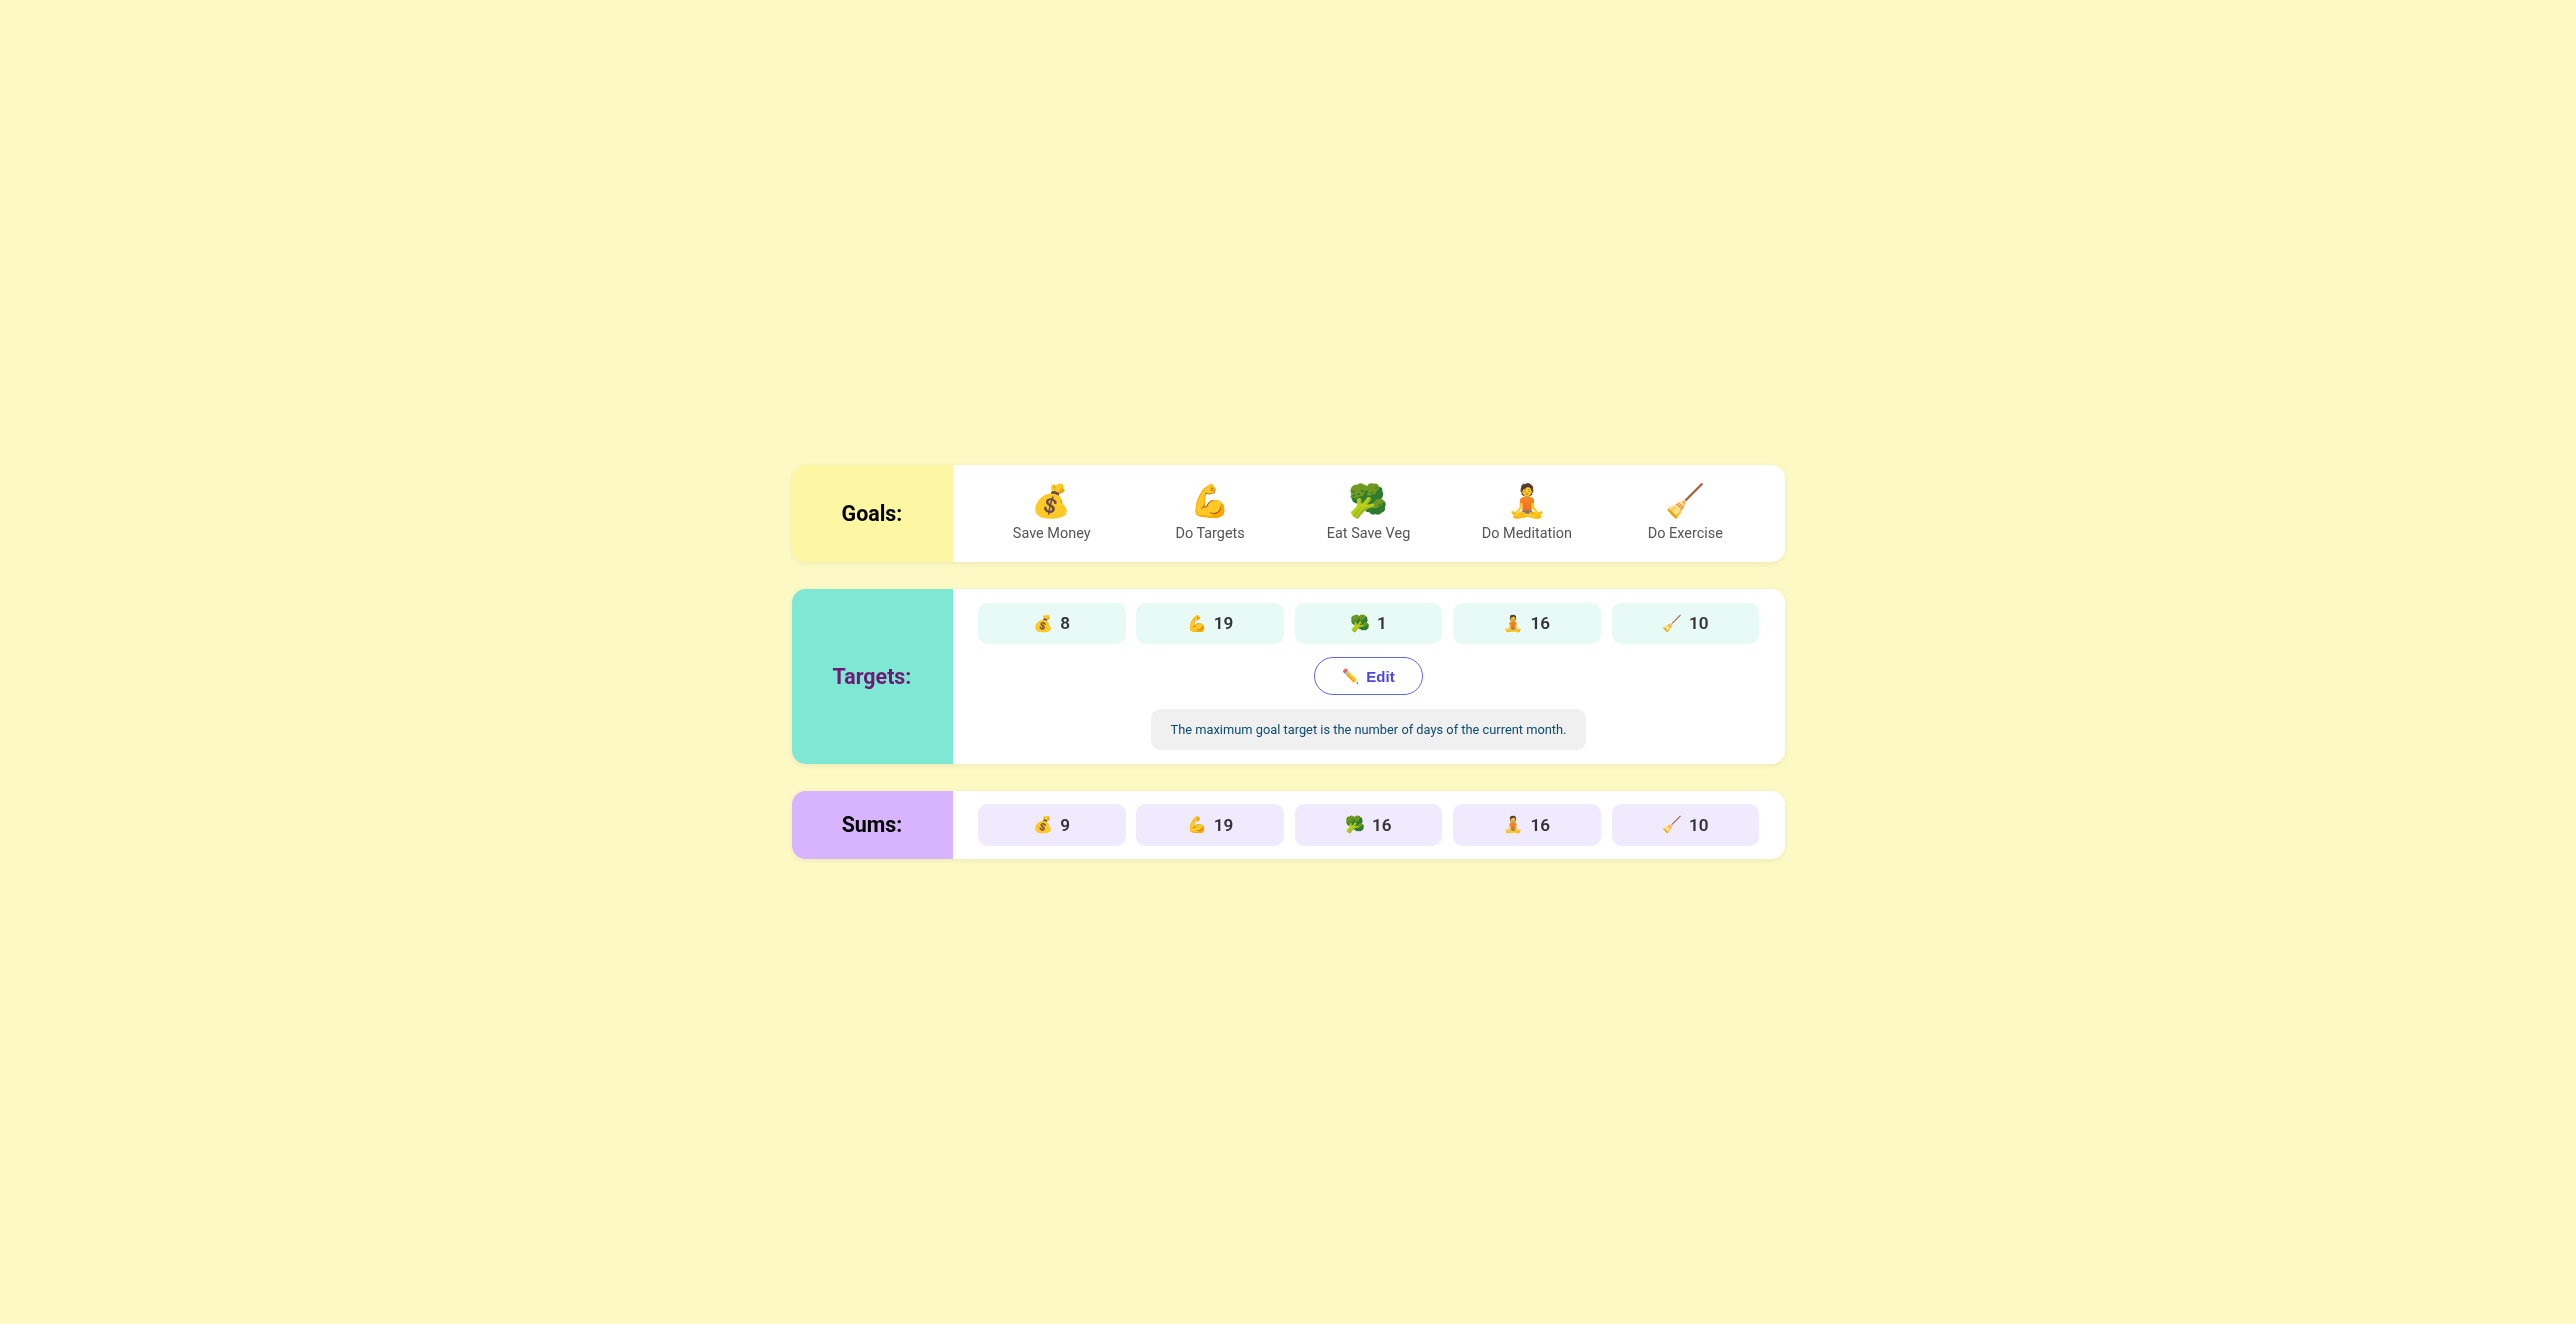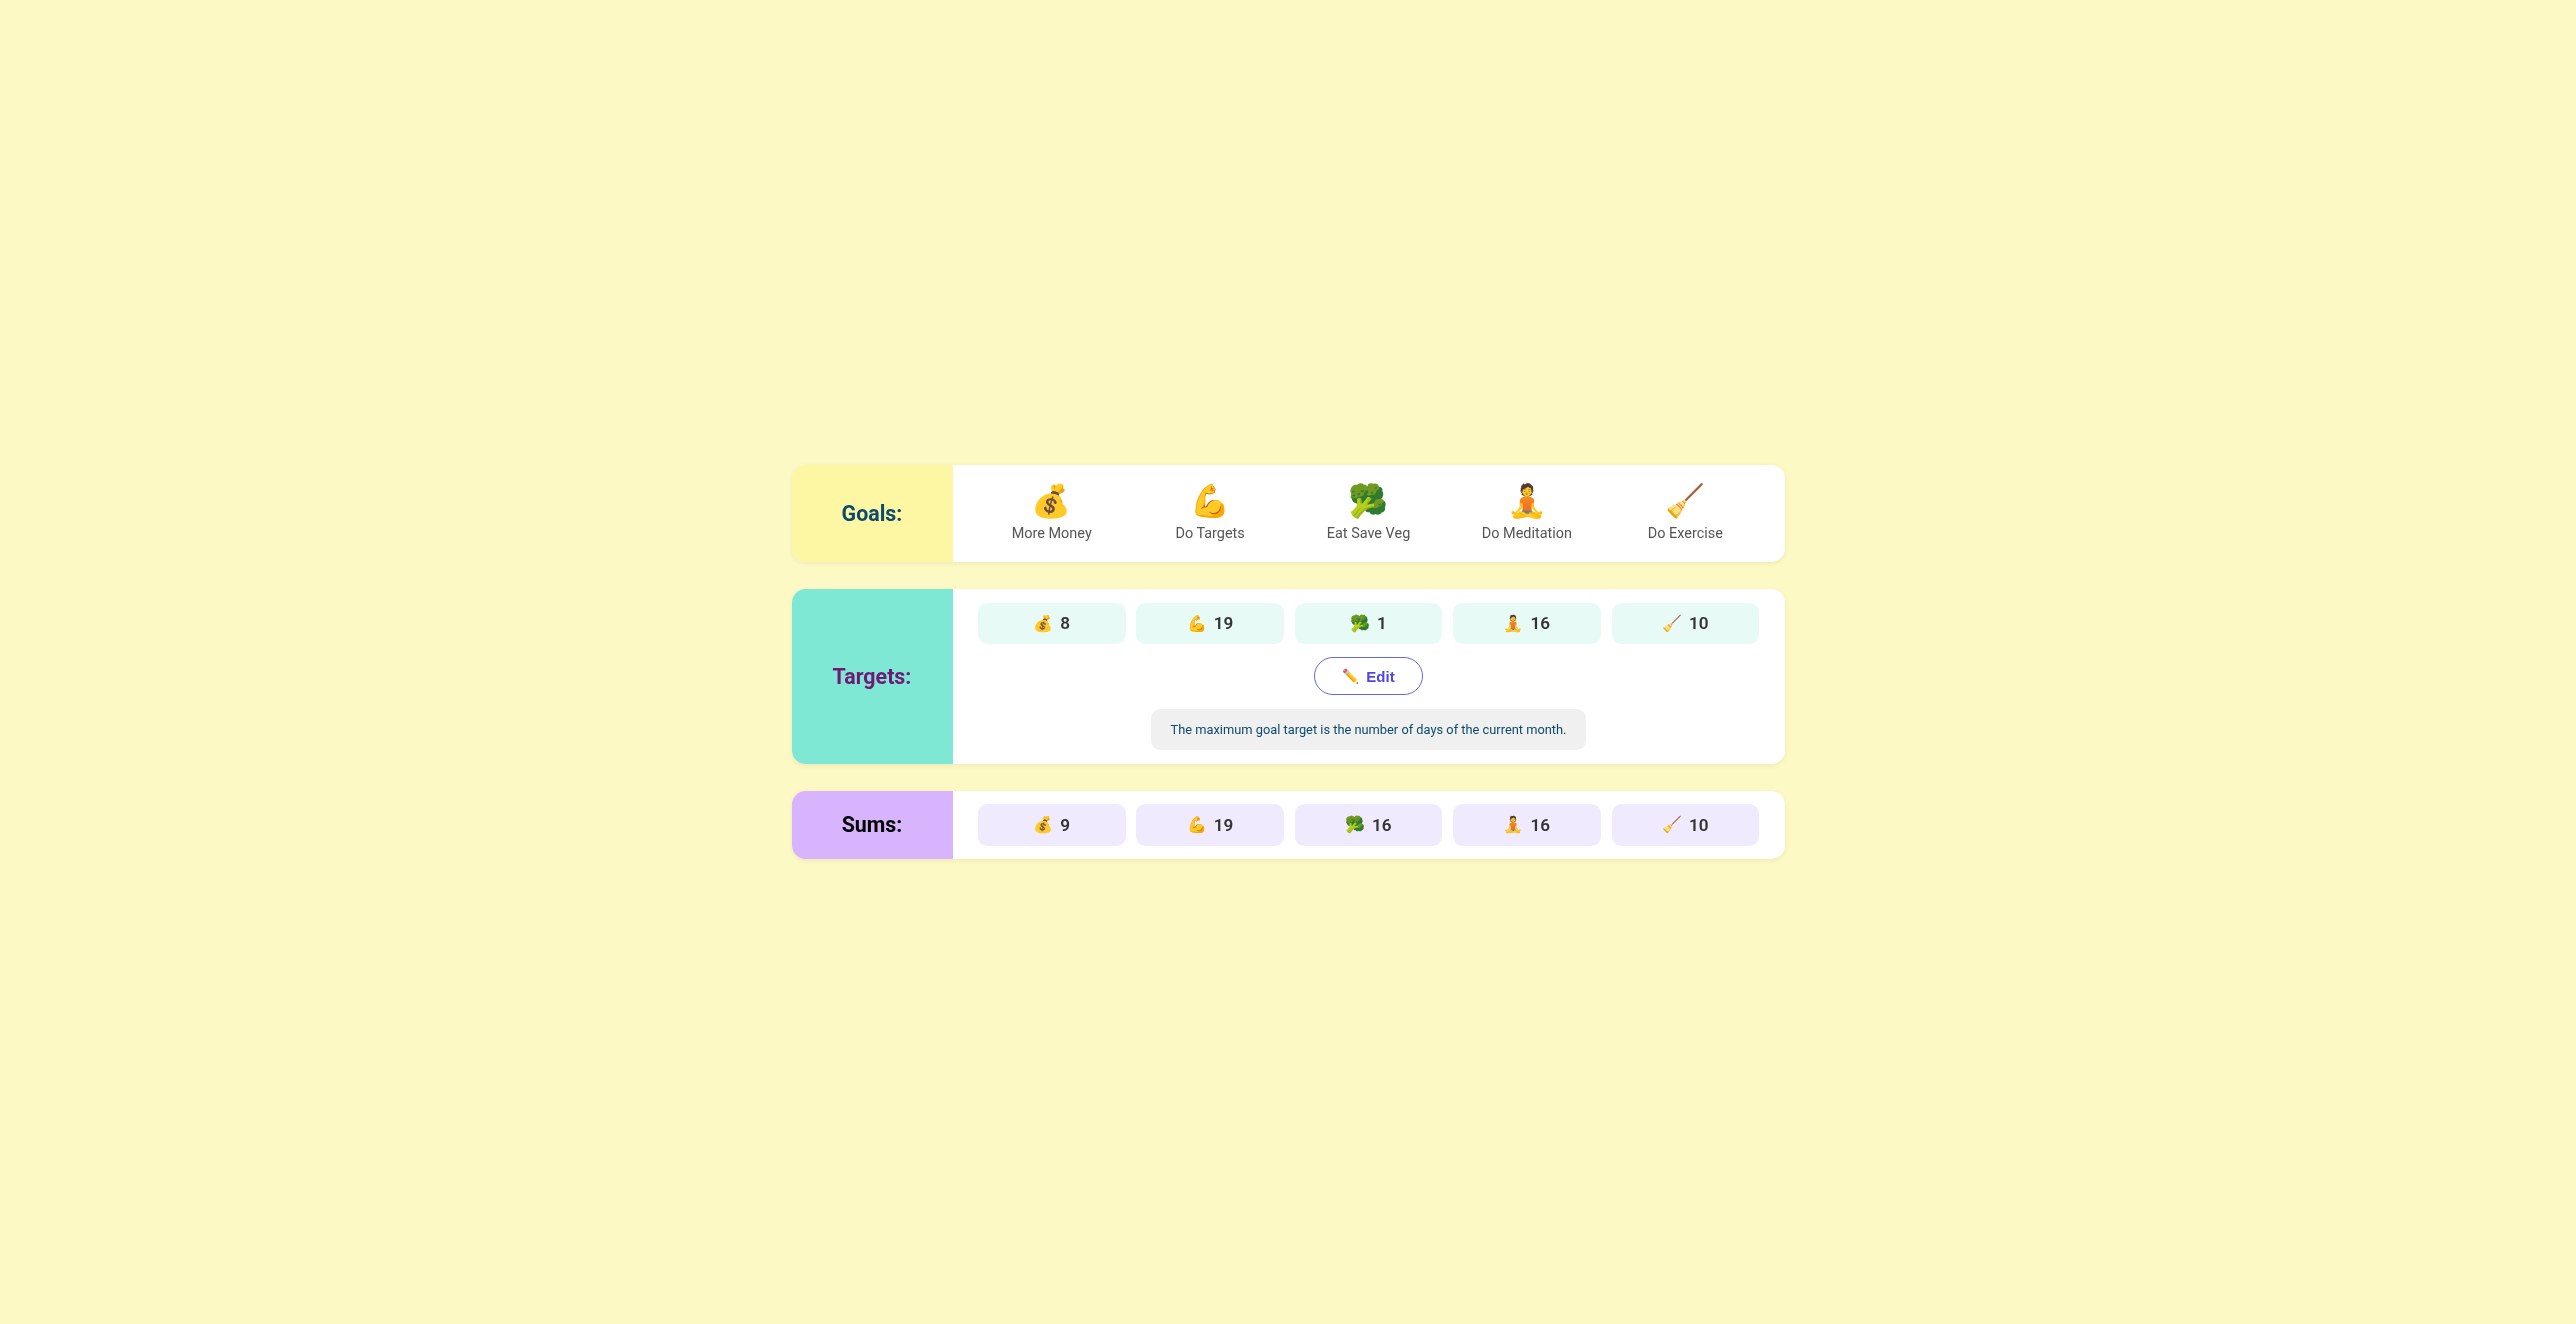--- a/index.html
+++ b/index.html
@@ -40,21 +40,21 @@
       align-items: center;
       justify-content: center;
       padding: 20px 13.4px;
       font-size: 2rem;
       font-weight: 700;
       flex-shrink: 0;
     }
 
     .section-label.goals {
       background-color: #fdf6a3;
-      color: #0c4a6e;
+      color: #000000;
     }
 
     .section-label.targets {
       background-color: #7fe8d5;
       color: #701a75;
     }
 
     .section-label.sums {
       background-color: #d8b4fe;
       color: #000000;
@@ -187,21 +187,21 @@
 
   <div class="section-row">
     <div class="section-label goals">
       <span>Goals:</span>
     </div>
     <div class="section-content">
       <div class="goals-row">
 
       <div class="goal-item">
       <span class="goal-emoji">💰</span>
-      <span class="goal-label">More Money</span>
+      <span class="goal-label">Save Money</span>
     </div>
           <div class="goal-item">
       <span class="goal-emoji">💪</span>
       <span class="goal-label">Do Targets</span>
     </div>
           <div class="goal-item">
       <span class="goal-emoji">🥦</span>
       <span class="goal-label">Eat Save Veg</span>
     </div>
           <div class="goal-item">

